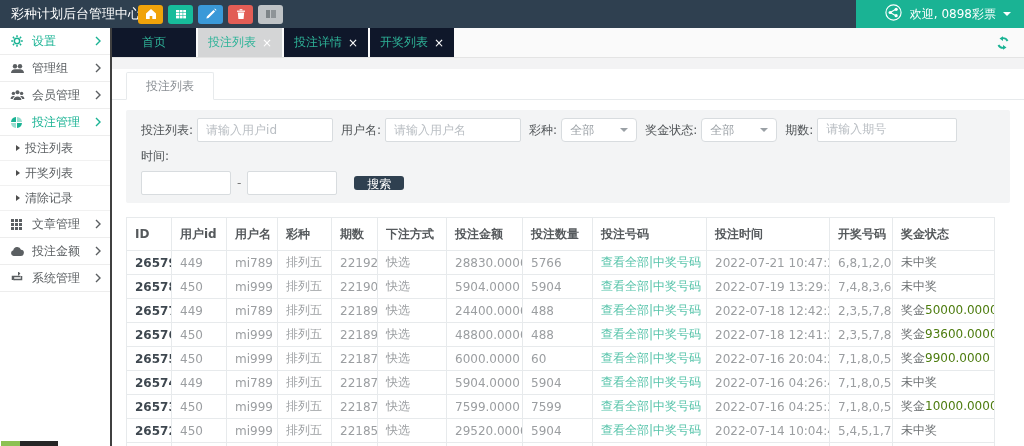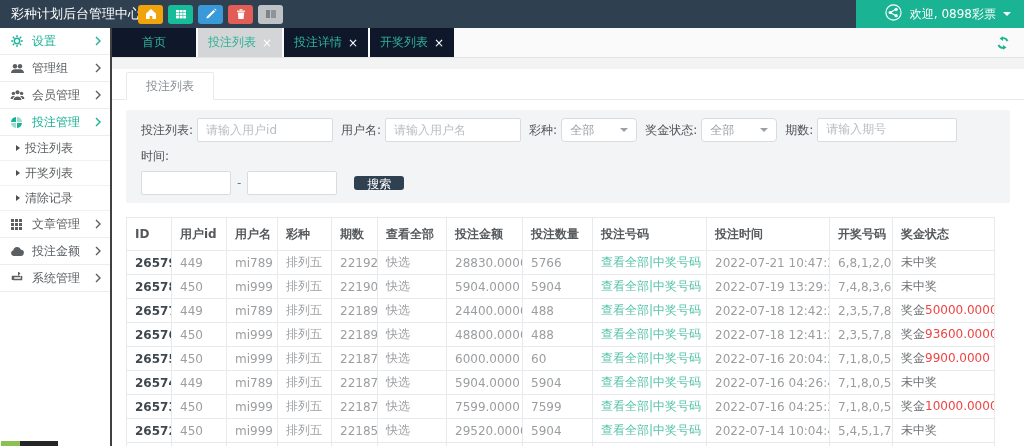--- a/index.html
+++ b/index.html
@@ -59,21 +59,21 @@
   .search-btn { margin-left:17px; height:14px; padding:0 13px; background:#2f4050; color:#fff; border:none; border-radius:3px; font-size:12px; font-family:inherit; cursor:pointer; }
 
   
   .bet-table { margin:14px 14px 0; border-collapse:collapse; table-layout:fixed; width:868px; }
   .bet-table th, .bet-table td { border:1px solid #e7eaec; padding:0 8px; text-align:left; white-space:nowrap; overflow:hidden; }
   .bet-table th { height:33px; color:#55595c; font-weight:bold; font-size:12px; }
   .bet-table td { height:24px; color:#9b9ea1; }
   td.c-id { color:#3f4850; font-weight:bold; }
   td.c-link { color:#55c3a9; cursor:pointer; }
   .prize-label { color:#6e7274; }
-  .red { color:#ef4444; }
+  .red { color:#4d7c0f; }
 
   .bottom-strip { position:absolute; left:1px; bottom:0; display:flex; height:5px; }
   .bottom-strip .g { width:19px; background:#8cc152; }
   .bottom-strip .d { width:38px; background:#262626; }
 </style>
 </head>
 <body>
 
 <div class="topbar">
   <div class="tb-title">彩种计划后台管理中心</div>
@@ -383,21 +383,21 @@
             <col style="width:63px">
             <col style="width:102px">
         </colgroup>
         <thead>
           <tr>
             <th>ID</th>
             <th>用户id</th>
             <th>用户名</th>
             <th>彩种</th>
             <th>期数</th>
-            <th>查看全部</th>
+            <th>下注方式</th>
             <th>投注金额</th>
             <th>投注数量</th>
             <th>投注号码</th>
             <th>投注时间</th>
             <th>开奖号码</th>
             <th>奖金状态</th>
           </tr>
         </thead>
         <tbody>
 

